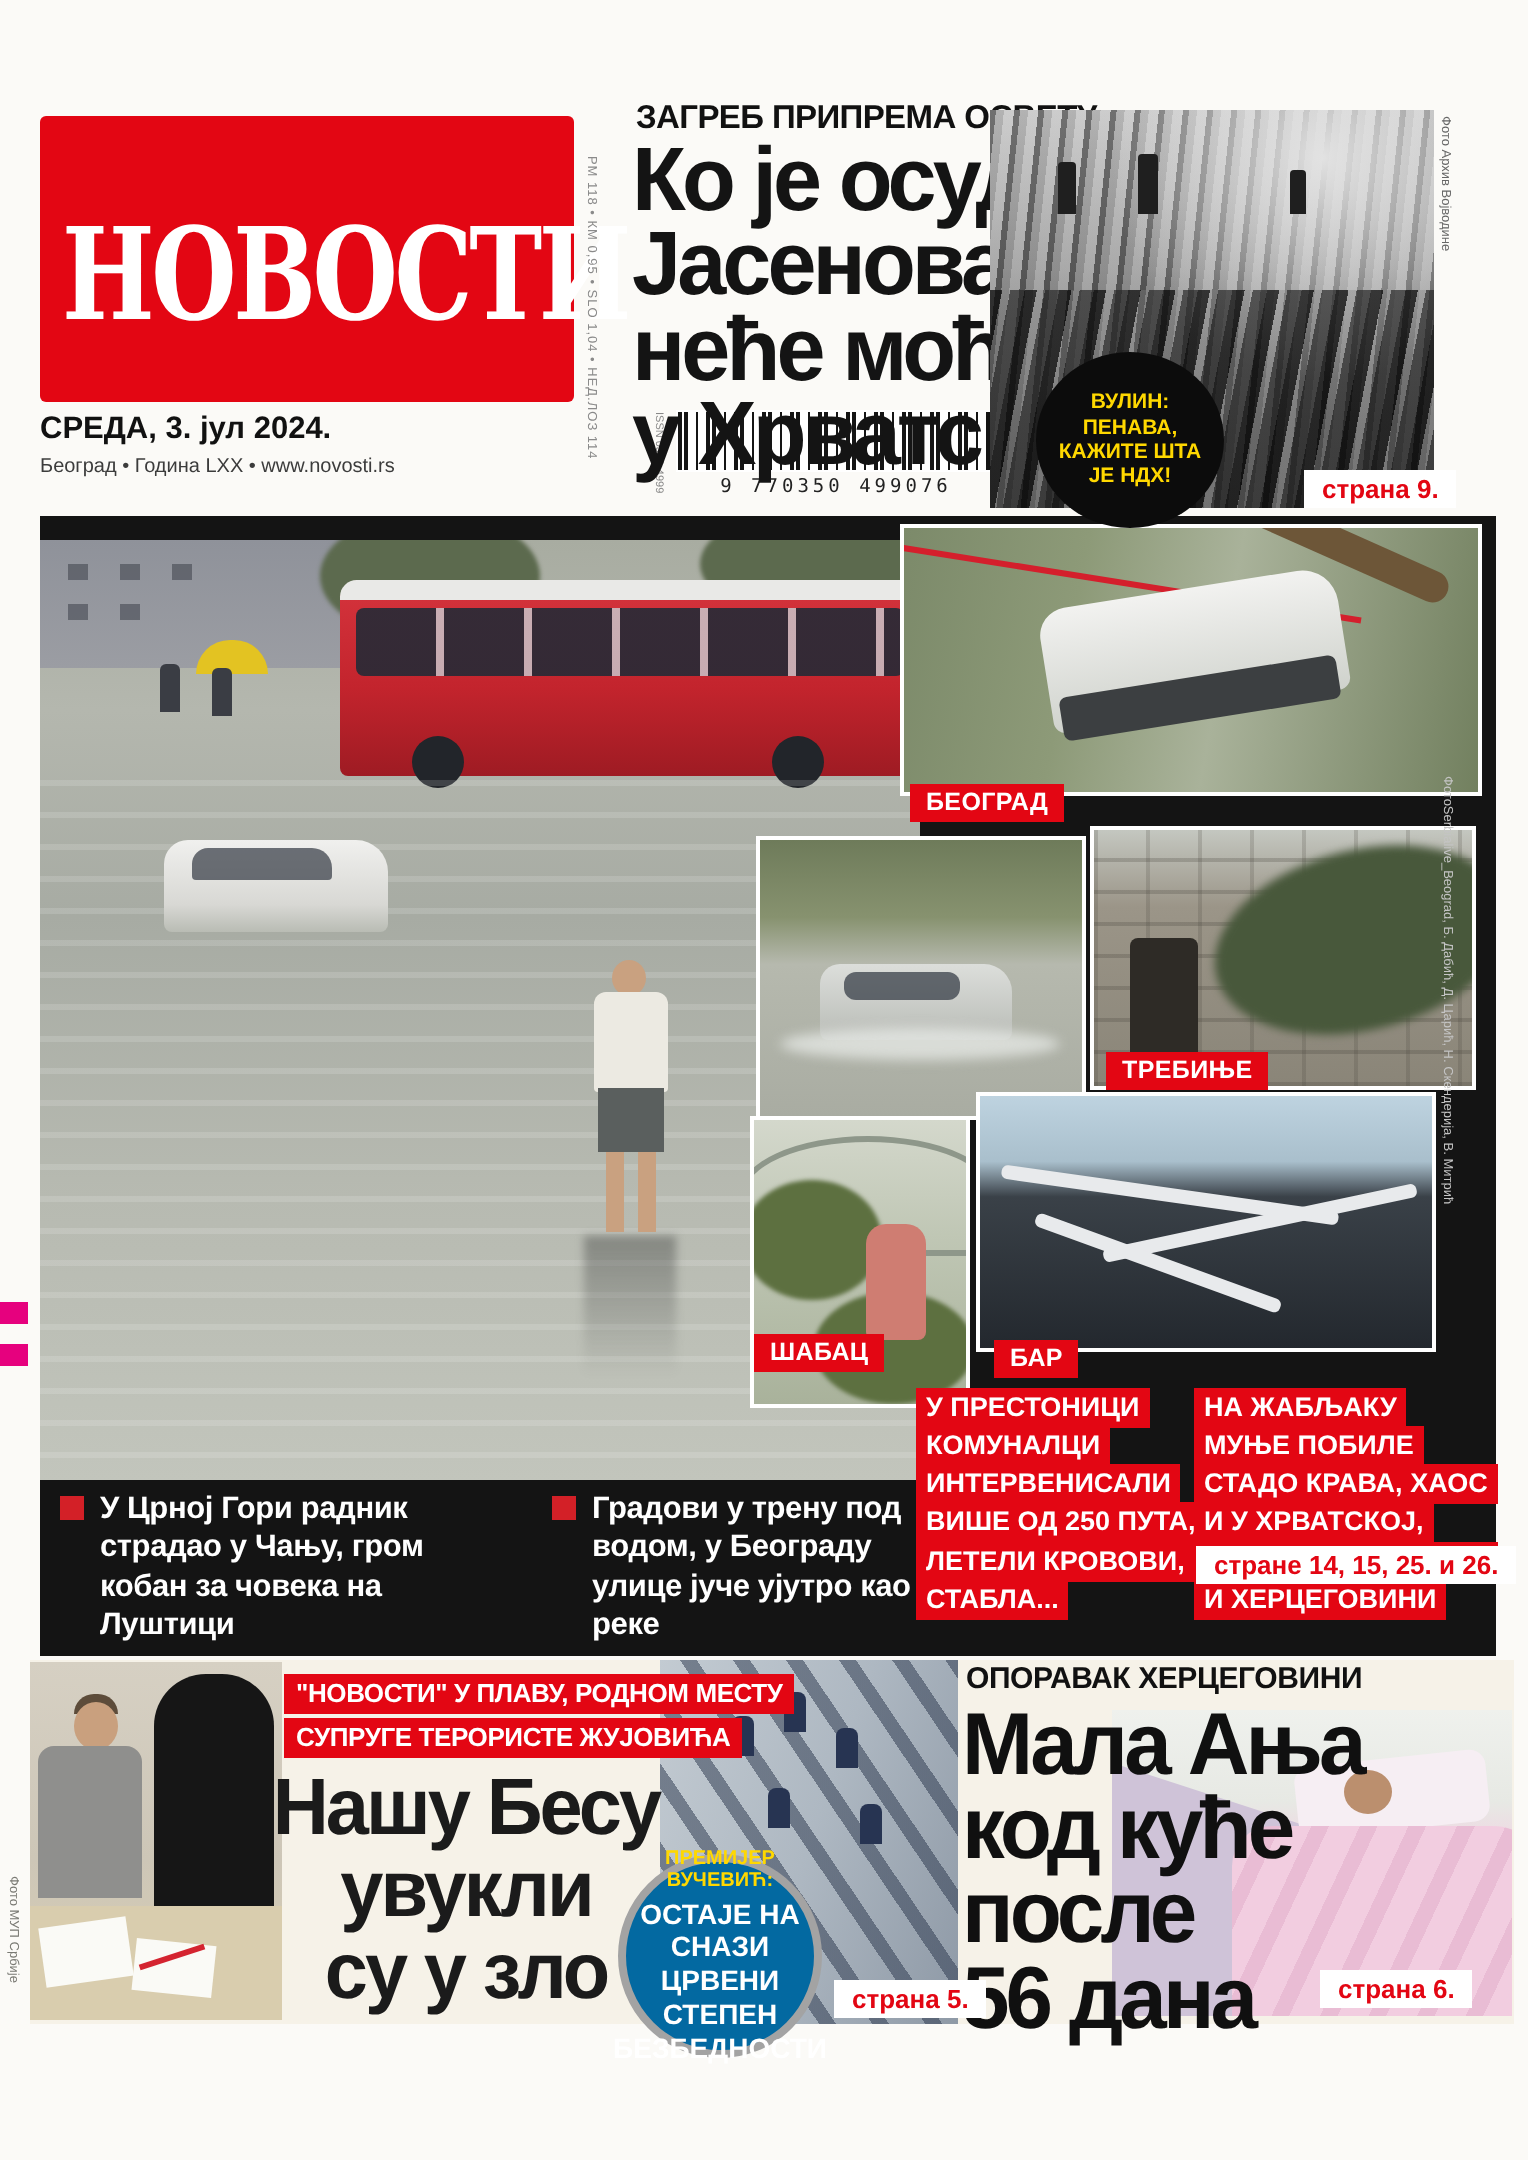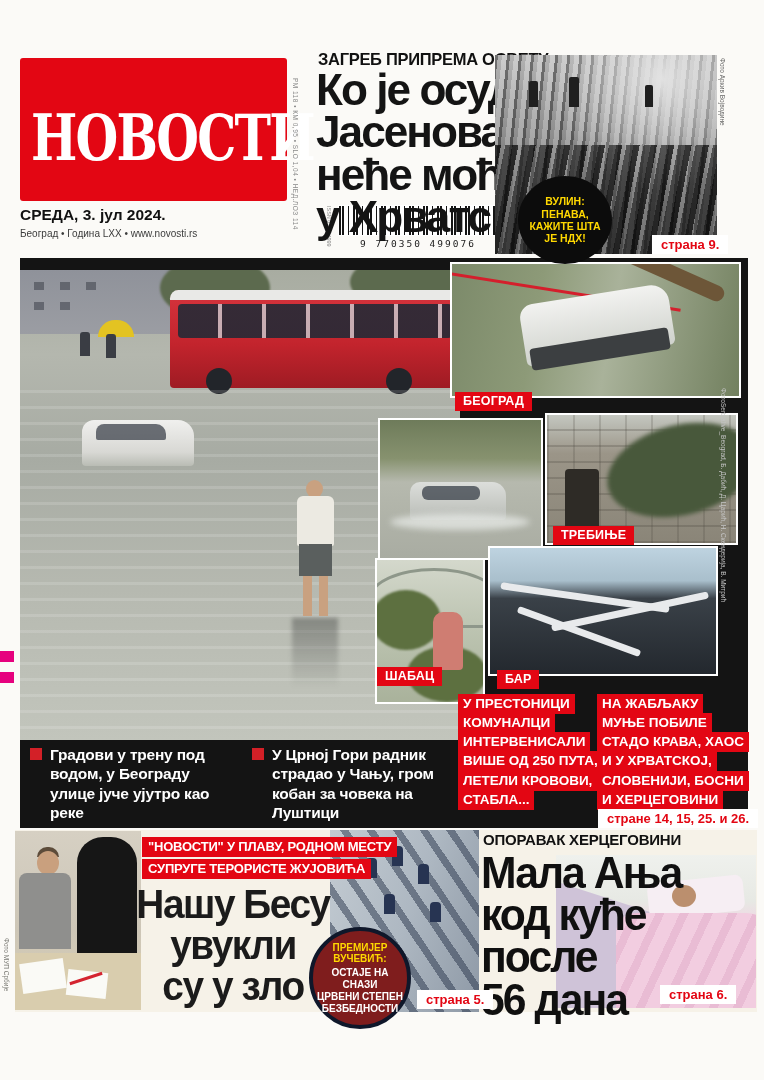--- a/index.html
+++ b/index.html
@@ -167,21 +167,21 @@
   .lab-sabac { left:357px; top:409px; }
   .lab-bar { left:477px; top:412px; }
 
   .red-note { position:absolute; z-index:6; font-size:13.5px; font-weight:900; line-height:1.42; }
   .red-note span {
     background:#e30613; color:#fff; padding:2px 5px 3px;
     -webkit-box-decoration-break:clone; box-decoration-break:clone; white-space:pre-line;
   }
   .note-left { left:438px; top:436px; width:150px; }
   .note-right { left:577px; top:436px; width:170px; }
-  .ref-storm { left:578px; top:551px; }
+  .ref-storm { left:578px; top:515px; }
 
   .bullets { left:10px; top:487px; width:444px; display:flex; gap:26px; z-index:6; }
   .bullet-item { display:flex; gap:8px; }
   .bullet-sq { width:12px; height:12px; background:#d32027; margin-top:3px; flex:none; }
   .bullet-text { color:#fff; font-size:15.5px; font-weight:bold; line-height:1.25; letter-spacing:-.2px; }
   .b1 { width:196px; } .b2 { width:220px; }
 
   .credit-vert-storm {
     left:700px; top:130px; height:300px; writing-mode:vertical-rl;
     font-size:6.5px; color:#c4c4c4; white-space:nowrap; z-index:6;
@@ -215,25 +215,25 @@
     font-size:40px; font-weight:900; color:#1b1b1b; line-height:1.03;
     letter-spacing:-1.5px; white-space:pre-line; transform:scaleX(.97); transform-origin:left top;
   }
   .ph-escalator { left:330px; top:830px; width:149px; height:182px; overflow:hidden;
     background:
       repeating-linear-gradient(56deg, rgba(40,52,74,.5) 0 7px, rgba(0,0,0,0) 7px 22px),
       linear-gradient(110deg,#c3cbd2 0%, #aeb8c2 50%, #8e99a6 100%); }
   .esc-fig { position:absolute; width:11px; height:20px; background:#273452; border-radius:4px 4px 0 0; }
   .bubble-red {
     left:309px; top:927px; width:102px; height:102px; border-radius:50%;
-    background:#7f1d1d; border:4px solid #0f172a; z-index:6;
+    background:#0369a1; border:4px solid #a3a3a3; z-index:6;
     display:flex; flex-direction:column; align-items:center; justify-content:center; text-align:center;
   }
   .bubble-red .lead { color:#ffd800; font-size:10px; font-weight:900; line-height:1.15; white-space:pre-line; }
-  .bubble-red .body { color:#fff; font-size:10px; font-weight:900; line-height:1.2; white-space:pre-line; margin-top:2px; }
+  .bubble-red .body { color:#fff; font-size:14px; font-weight:900; line-height:1.2; white-space:pre-line; margin-top:2px; }
   .ref5 { left:417px; top:990px; }
 
   .br-rule { left:482px; top:823px; width:226px; height:3px; background:#141414; }
   .br-kicker { left:483px; top:831px; font-size:15px; font-weight:900; color:#111; letter-spacing:-.2px; z-index:5; }
   .br-headline {
     left:481px; top:852px; z-index:5; font-size:44px; font-weight:900; color:#101010;
     line-height:.96; letter-spacing:-2px; white-space:pre-line;
     transform:scaleX(.97); transform-origin:left top;
   }
   .ph-girl { left:556px; top:855px; width:200px; height:153px; overflow:hidden;
@@ -366,27 +366,27 @@
 СТАБЛА...</span></div>
     <div class="red-note note-right"><span>НА ЖАБЉАКУ
 МУЊЕ ПОБИЛЕ
 СТАДО КРАВА, ХАОС
 И У ХРВАТСКОЈ,
 СЛОВЕНИЈИ, БОСНИ
 И ХЕРЦЕГОВИНИ</span></div>
     <div class="abs page-ref ref-storm">стране 14, 15, 25. и 26.</div>
 
     <div class="abs bullets">
+      <div class="bullet-item b2">
+        <div class="bullet-sq"></div>
+        <div class="bullet-text">У Црној Гори радник страдао у Чању, гром кобан за човека на Луштици</div>
+      </div>
       <div class="bullet-item b1">
         <div class="bullet-sq"></div>
         <div class="bullet-text">Градови у трену под водом, у Београду улице јуче ујутро као реке</div>
-      </div>
-      <div class="bullet-item b2">
-        <div class="bullet-sq"></div>
-        <div class="bullet-text">У Црној Гори радник страдао у Чању, гром кобан за човека на Луштици</div>
       </div>
     </div>
 
     <div class="abs credit-vert-storm">ФотоSerbialive_Beograd, Б. Дабић, Д. Царић, Н. Скендерија, В. Митрић</div>
   </div>
 
   <div class="abs print-mark">
     <div class="pm-bar"></div>
     <div class="pm-bar"></div>
   </div>

